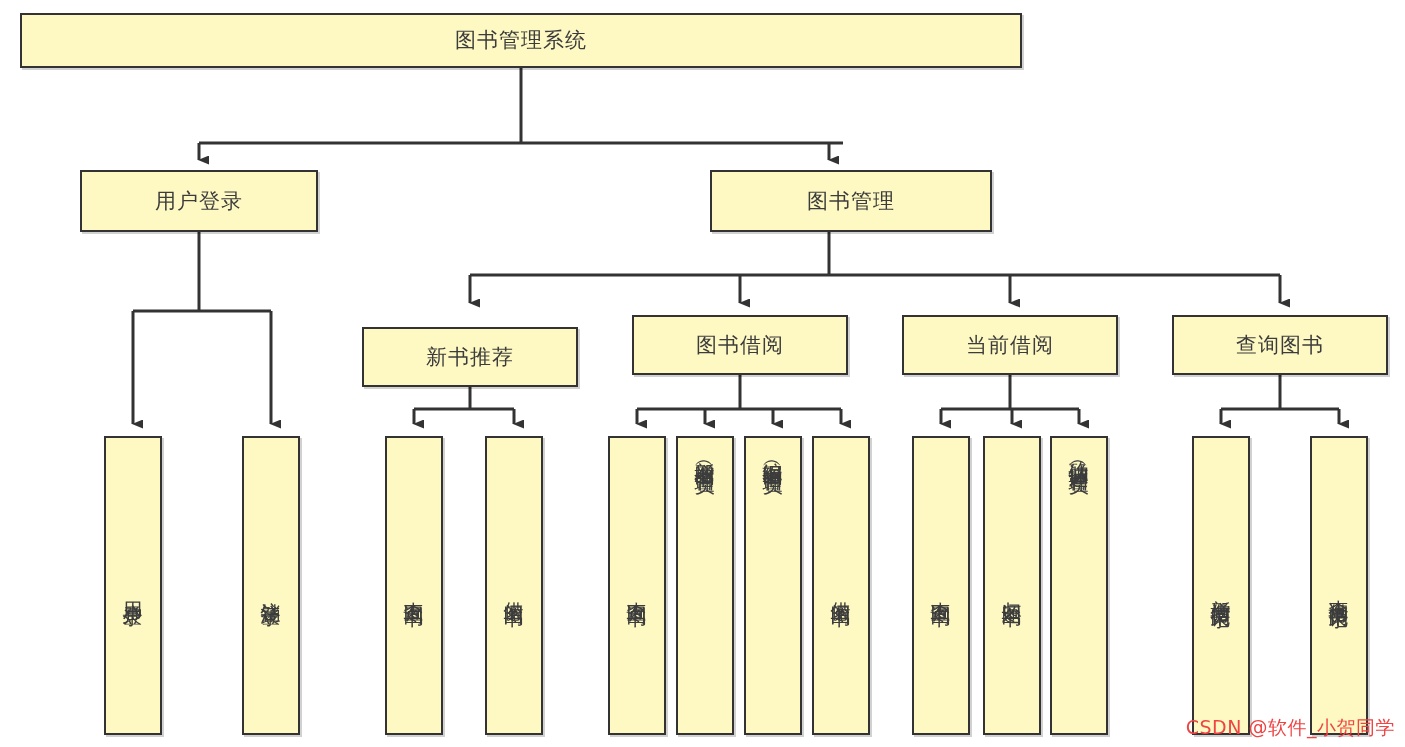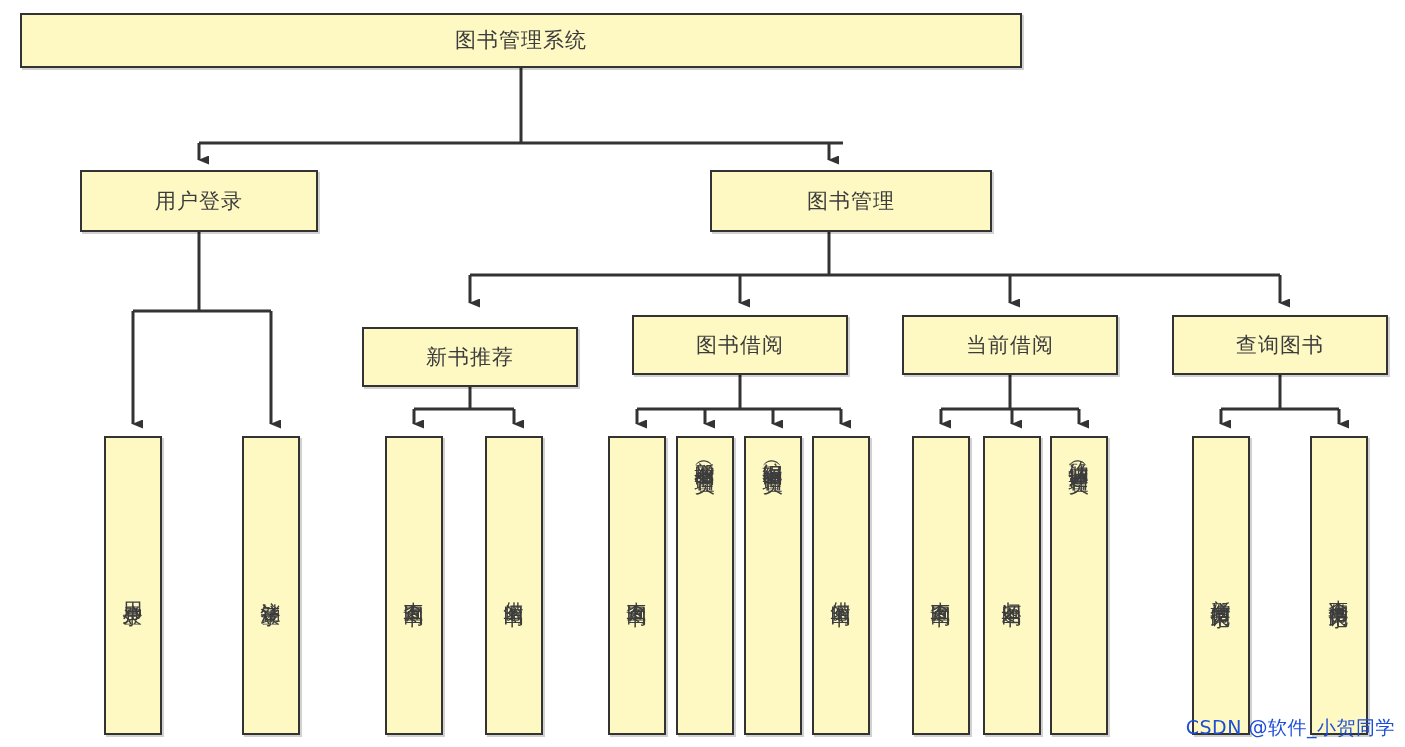--- a/index.html
+++ b/index.html
@@ -60,21 +60,21 @@
     margin: 0 auto;
   }
   .node.vertical.mid .node-label {
     margin-top: auto;
     margin-bottom: auto;
   }
   #watermark {
     position: absolute;
     right: 10px;
     bottom: 6px;
-    color: #1d4ed8;
+    color: #ef4444;
     font-size: 19px;
     letter-spacing: 0.5px;
     white-space: nowrap;
     font-family: "DejaVu Sans", "Liberation Sans", sans-serif;
   }
 </style>
 </head>
 <body>
 
 <div id="diagram-root">

